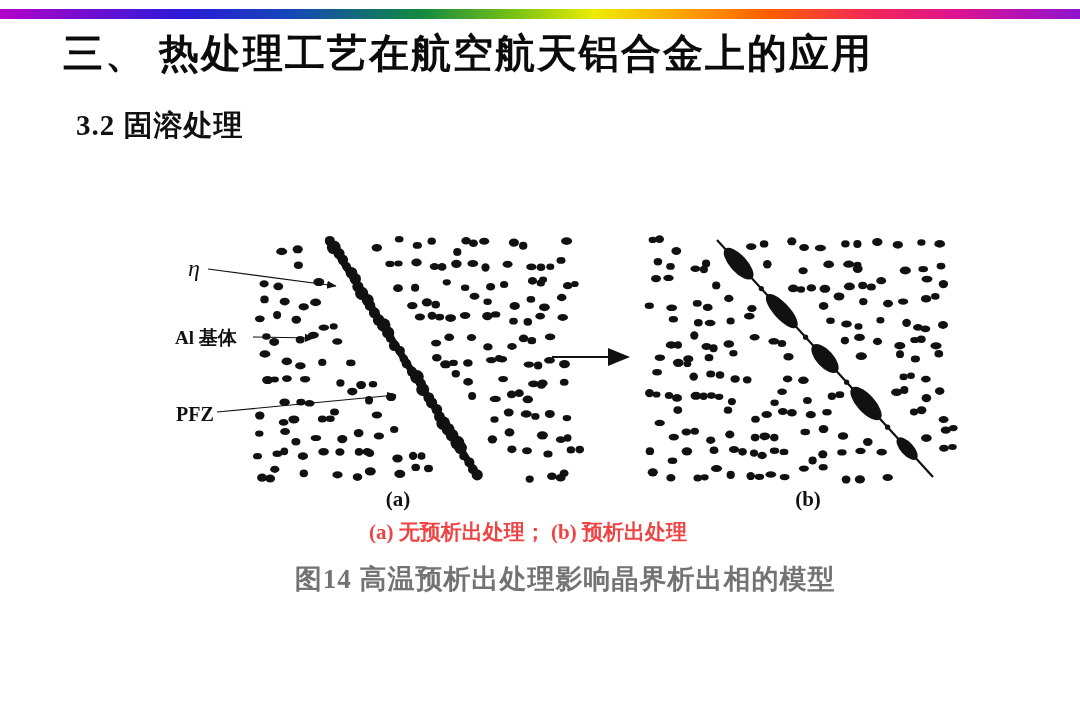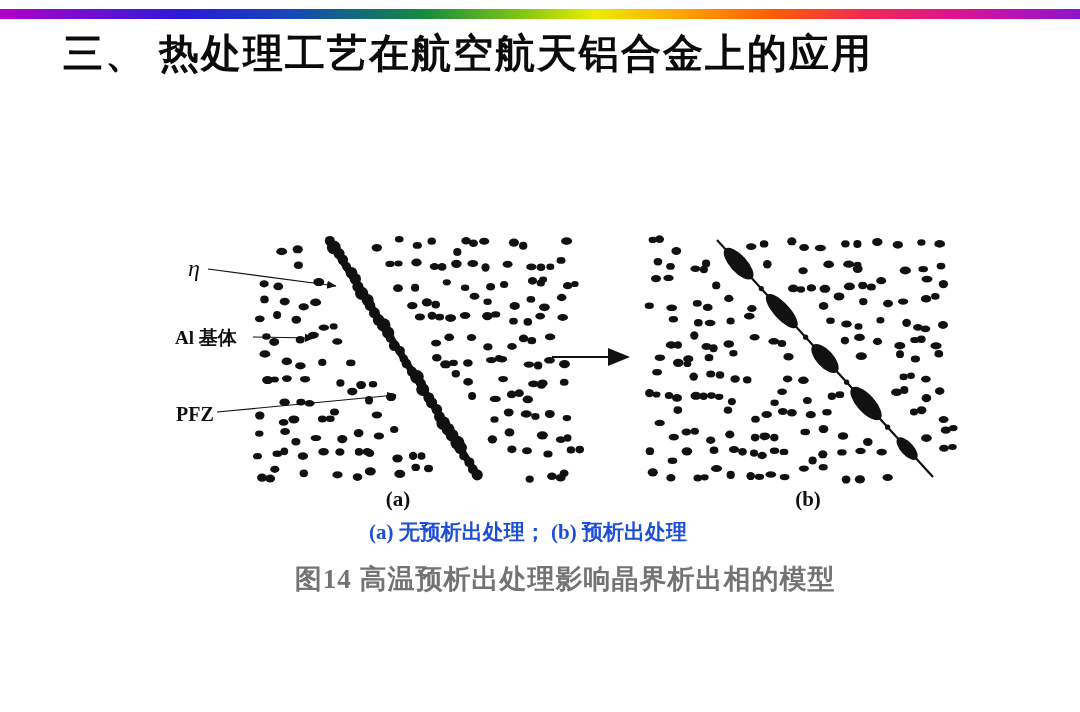--- a/index.html
+++ b/index.html
@@ -7,37 +7,38 @@
         font-family:"Liberation Serif","DejaVu Serif",serif;}
   .rainbow{position:absolute;left:0;width:1080px;height:10px;}
   .rainbow.top{top:9px;}
   .rainbow.bottom{top:700px;}
   .slide-title{position:absolute;left:63px;top:26px;font-size:40px;font-weight:bold;
         color:#0b0b0b;letter-spacing:2px;white-space:nowrap;}
   .section-heading{position:absolute;left:76px;top:106px;font-size:29px;font-weight:bold;
         color:#111;letter-spacing:1px;white-space:nowrap;}
   .figure-wrap{position:absolute;left:160px;top:225px;width:800px;height:290px;}
   .figure-subcaption{position:absolute;left:128px;top:518px;width:800px;text-align:center;
-        font-size:21px;font-weight:bold;color:#1d4ed8;white-space:nowrap;}
+        font-size:21px;font-weight:bold;color:#ef4444;white-space:nowrap;}
   .figure-caption{position:absolute;left:160px;top:561px;width:810px;text-align:center;
         font-size:27px;font-weight:bold;letter-spacing:1px;white-space:nowrap;}
   .watermark{position:absolute;left:896px;top:642px;display:flex;align-items:center;gap:6px;}
   .watermark .wm-text{font-size:20px;color:#8b5cf6;font-family:"Liberation Sans",sans-serif;
         letter-spacing:2px;white-space:nowrap;}
   svg text{font-family:"Liberation Serif","DejaVu Serif",serif;fill:#111;}
 </style>
 </head>
 <body>
 
 <div class="page">
 
   <div class="rainbow top" style="background: linear-gradient(90deg, rgb(180, 0, 200) 0%, rgb(106, 16, 210) 9%, rgb(43, 26, 216) 17%, rgb(21, 72, 184) 27%, rgb(18, 138, 64) 39%, rgb(126, 196, 20) 48%, rgb(236, 236, 0) 55%, rgb(255, 164, 0) 63%, rgb(255, 95, 0) 71%, rgb(241, 42, 82) 80%, rgb(224, 20, 140) 88%, rgb(184, 18, 180) 94%, rgb(142, 20, 204) 100%);"></div>
 
   <div class="slide-title">三、 热处理工艺在航空航天铝合金上的应用</div>
 
+  <div class="section-heading">3.2 固溶处理</div>
 
   <div class="figure-wrap">
     <svg id="figsvg" width="800" height="290" viewBox="0 0 800 290">
       <defs>
         <marker id="ah-s" markerWidth="9" markerHeight="8" refX="7.5" refY="4" orient="auto">
           <path d="M0,0.6 L8,4 L0,7.4 z" fill="#111"></path>
         </marker>
         <marker id="ah-l" markerWidth="12" markerHeight="10" refX="10" refY="5" orient="auto">
           <path d="M0,0.5 L11,5 L0,9.5 z" fill="#111"></path>
         </marker>

